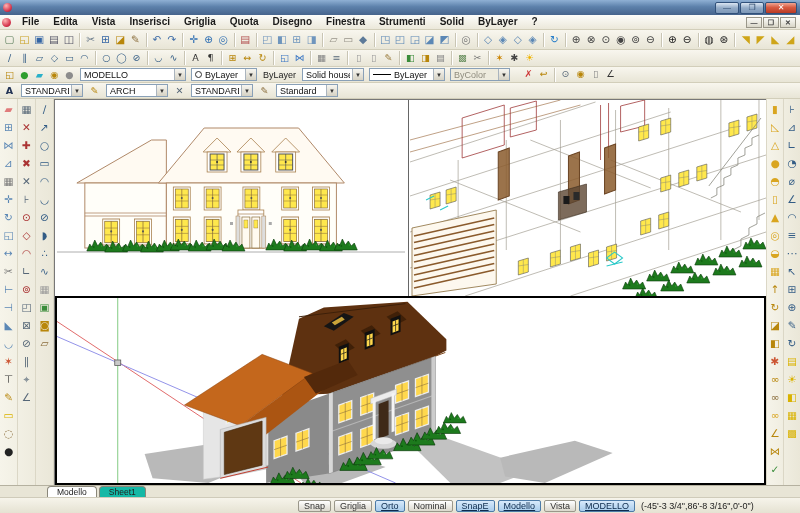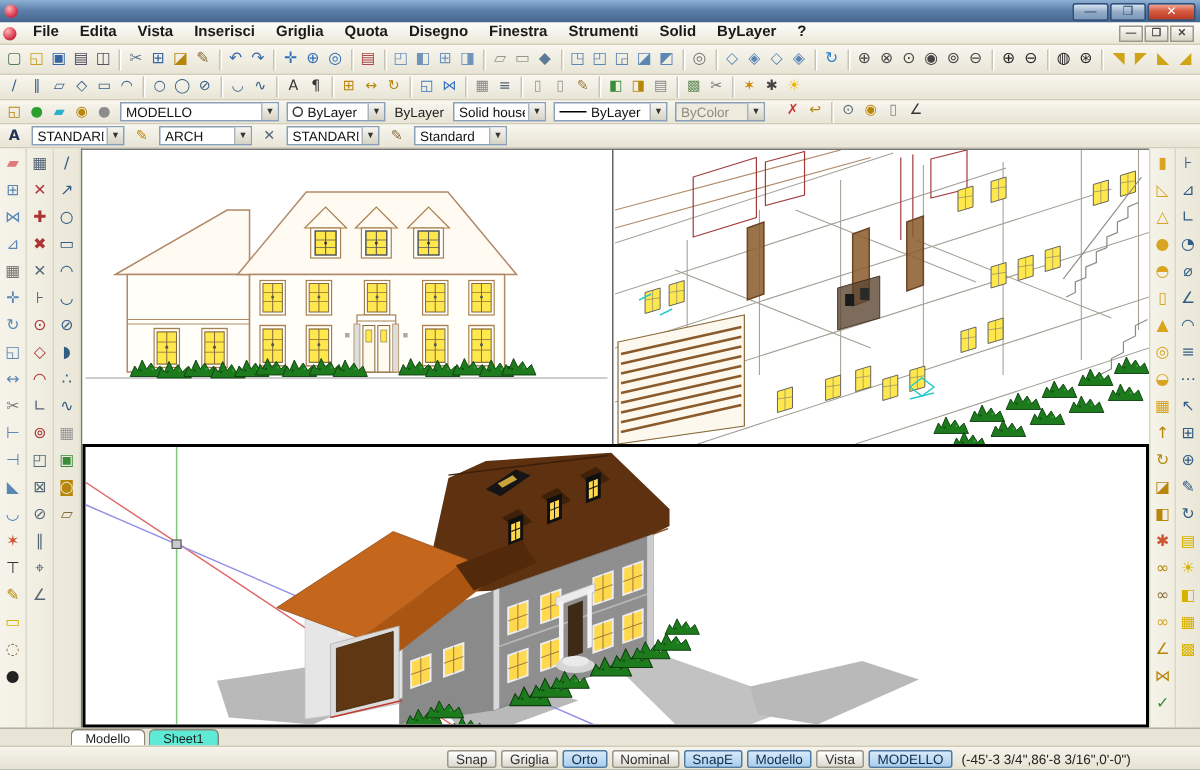--- a/index.html
+++ b/index.html
@@ -41,27 +41,27 @@
   .rightpanel .pcol{border-right:none;border-left:1px solid #dbd7c6;width:17px;}
   .pbtn{width:16px;height:18px;display:flex;align-items:center;justify-content:center;font-family:"DejaVu Sans",sans-serif;font-size:10.5px;border:1px solid transparent;}
   .canvas{flex:1 1 auto;position:relative;background:#fff;border-top:1px solid #777;border-left:1px solid #777;min-width:0;}
   .vp{position:absolute;background:#fff;overflow:hidden;}
   .vp-tl{left:0;top:0;width:354px;height:196px;border-right:1px solid #666;}
   .vp-tr{left:355px;top:0;right:0;height:196px;}
   .vp-b{left:0;top:196px;right:0;bottom:0;border:2px solid #000;}
   .vp svg{display:block;width:100%;height:100%;}
   
   .tabrow{height:12px;flex:0 0 12px;background:#e8e5d6;border-top:1px solid #b5b1a0;display:flex;align-items:flex-end;padding-left:47px;}
-  .tab{font-size:8.5px;height:11px;line-height:10px;padding:0 9px;border:1px solid #8a877a;border-bottom:none;border-radius:4px 4px 0 0;background:#5eead4;color:#222;margin-right:2px;}
+  .tab{font-size:8.5px;height:11px;line-height:10px;padding:0 9px;border:1px solid #8a877a;border-bottom:none;border-radius:4px 4px 0 0;background:#14b8a6;color:#222;margin-right:2px;}
   .tab.active{background:#fff;}
   
   .statusbar{height:16px;flex:0 0 16px;display:flex;align-items:center;background:linear-gradient(#f6f4eb,#e5e2d2);border-top:1px solid #cfcbba;font-size:9px;padding:0 3px;}
   .sb-spacer{width:295px;flex:0 0 295px;}
   .toggle{border:1px solid #9a978a;border-radius:2px;background:linear-gradient(#ffffff,#dbd8cd);padding:0 5px;height:12px;line-height:11px;margin-right:3px;color:#333;white-space:nowrap;}
-  .toggle.active{background:linear-gradient(#d8eafb,#a9cdec);border-color:#4d7ba7;color:#0d2b4d;}
+  .toggle.active{background:linear-gradient(#d8eafb,#a9cdec);border-color:#4d7ba7;color:#0d2b4d;text-decoration:underline;}
   .coords{margin-left:3px;color:#222;white-space:nowrap;}
 </style>
 </head>
 <body>
 
 <div class="app">
 
   <div class="titlebar">
     <span class="appicon"></span>
     <div class="wincontrols">

